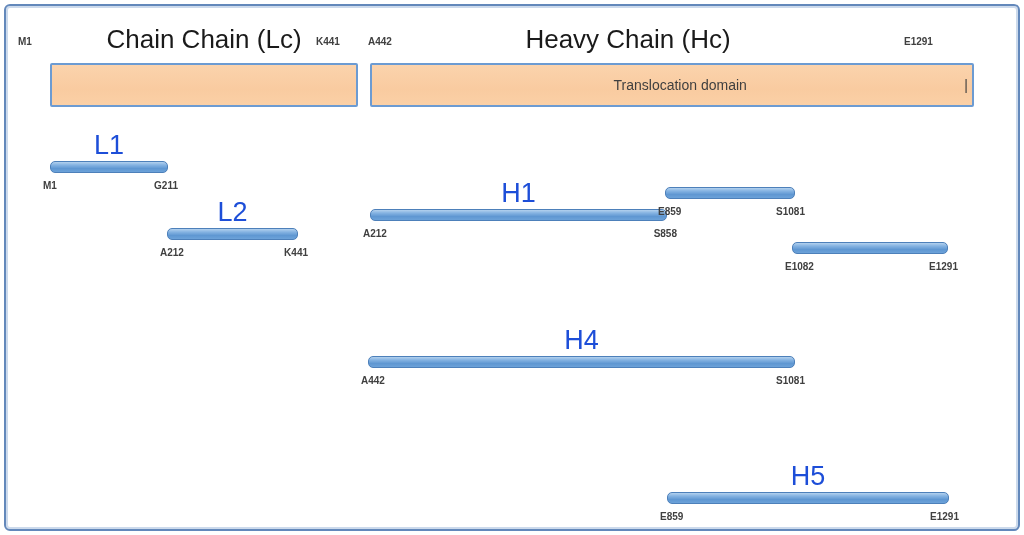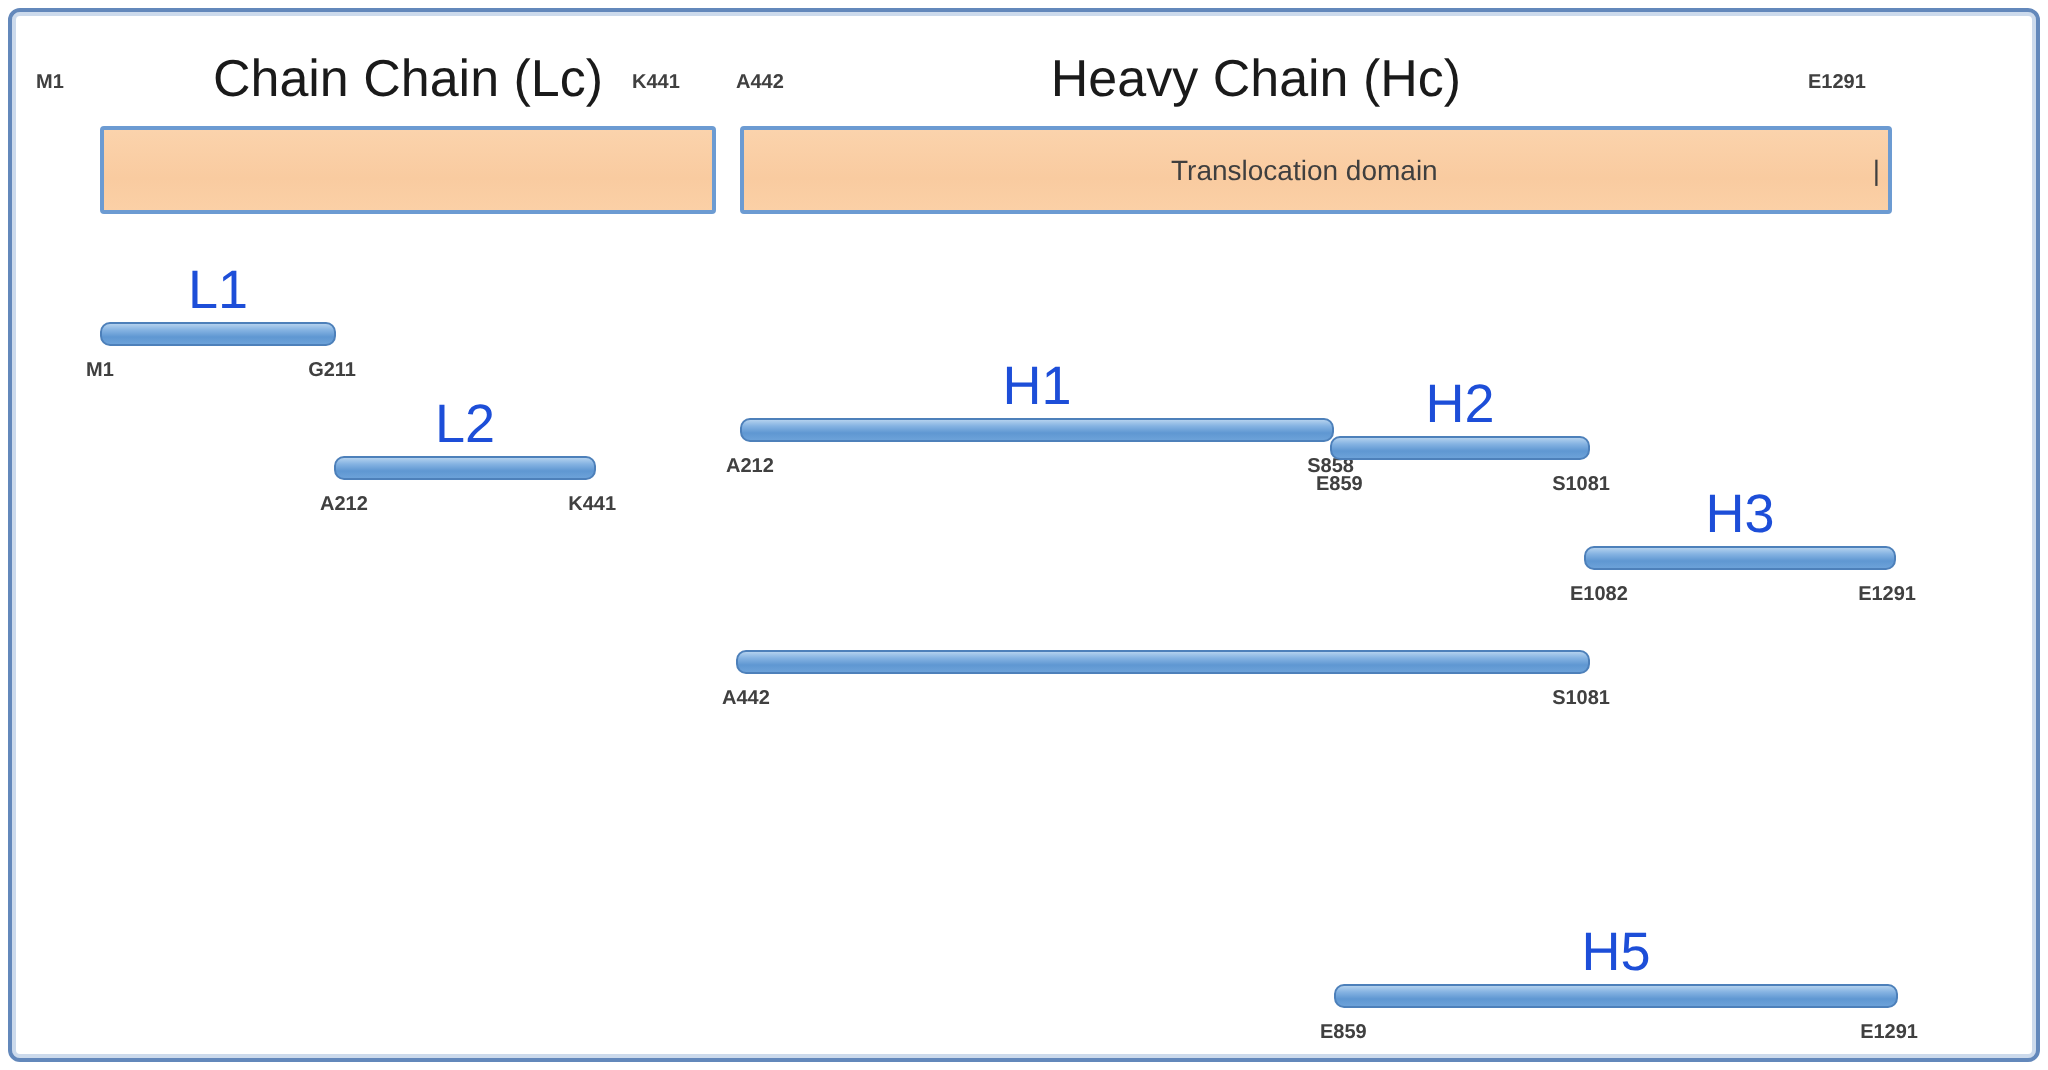--- a/index.html
+++ b/index.html
@@ -37,21 +37,21 @@
 <div class="frame"></div>
 
 <div class="abs pos-label" style="left:18px;top:36px;">M1</div>
 <div class="abs chain-title" style="left:50px;top:24px;width:308px;">Chain Chain (Lc)</div>
 <div class="abs pos-label" style="left:316px;top:36px;">K441</div>
 <div class="abs pos-label" style="left:368px;top:36px;">A442</div>
 <div class="abs chain-title" style="left:370px;top:24px;width:516px;">Heavy Chain (Hc)</div>
 <div class="abs pos-label" style="left:904px;top:36px;">E1291</div>
 
 <div class="chain-bar" style="left:50px;width:304px;"></div>
-<div class="chain-bar" style="left:370px;width:572px;">
+<div class="chain-bar" style="left:370px;width:572px;padding-left:28px;">
   <div class="chain-bar-text">
     <span class="half">Translocation domain</span>
     <span class="sep">|</span>
   </div>
 </div>
 
 <div class="fragment" style="left:50px;top:130px;width:118px;">
   <div class="frag-title">L1</div>
   <div class="frag-bar"></div>
   <div class="frag-labels">
@@ -72,38 +72,37 @@
 <div class="fragment" style="left:370px;top:130px;width:297px;margin-top:48px;">
   <div class="frag-title">H1</div>
   <div class="frag-bar"></div>
   <div class="frag-labels">
     <span class="pos-label">A212</span>
     <span class="pos-label">S858</span>
   </div>
 </div>
 
 <div class="fragment" style="left:665px;top:187px;width:130px;">
-  <div class="frag-title">H2</div>
   <div class="frag-bar"></div>
   <div class="frag-labels">
     <span class="pos-label">E859</span>
     <span class="pos-label">S1081</span>
   </div>
 </div>
 
 <div class="fragment" style="left:792px;top:242px;width:156px;">
-  <div class="frag-title">H3</div>
   <div class="frag-bar"></div>
   <div class="frag-labels">
     <span class="pos-label">E1082</span>
     <span class="pos-label">E1291</span>
   </div>
 </div>
 
 <div class="fragment" style="left:368px;top:325px;width:427px;">
+  <div class="frag-title">H4</div>
   <div class="frag-bar"></div>
   <div class="frag-labels">
     <span class="pos-label">A442</span>
     <span class="pos-label">S1081</span>
   </div>
 </div>
 
 <div class="fragment" style="left:667px;top:414px;width:282px;margin-top:47px;">
   <div class="frag-title">H5</div>
   <div class="frag-bar"></div>

